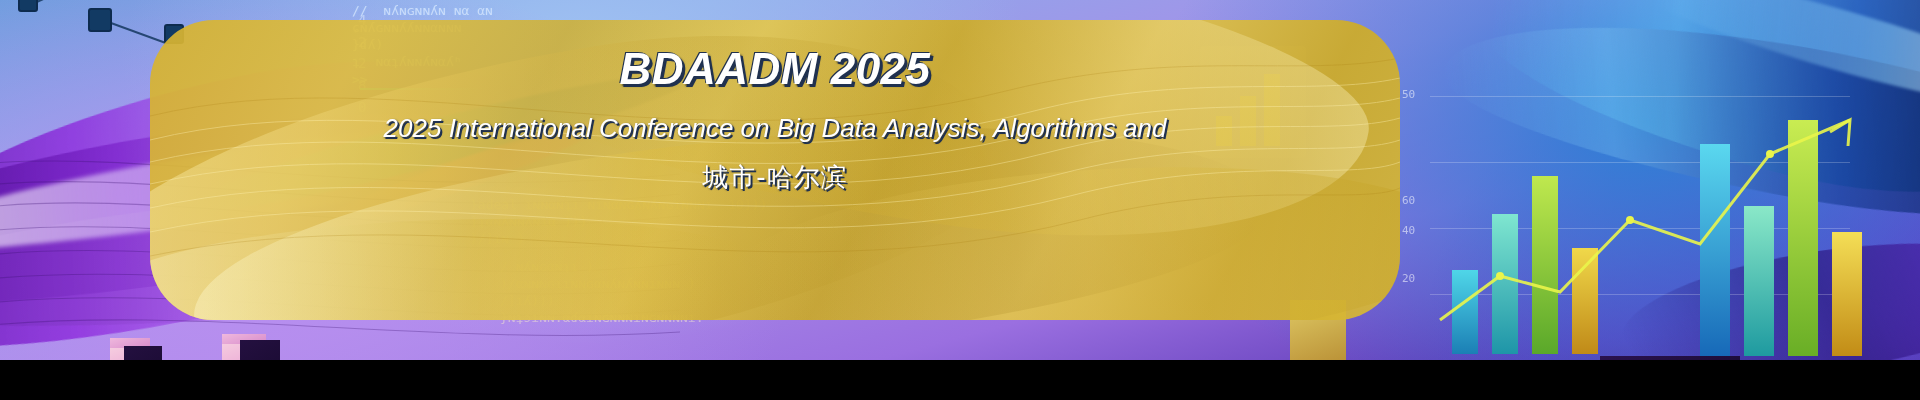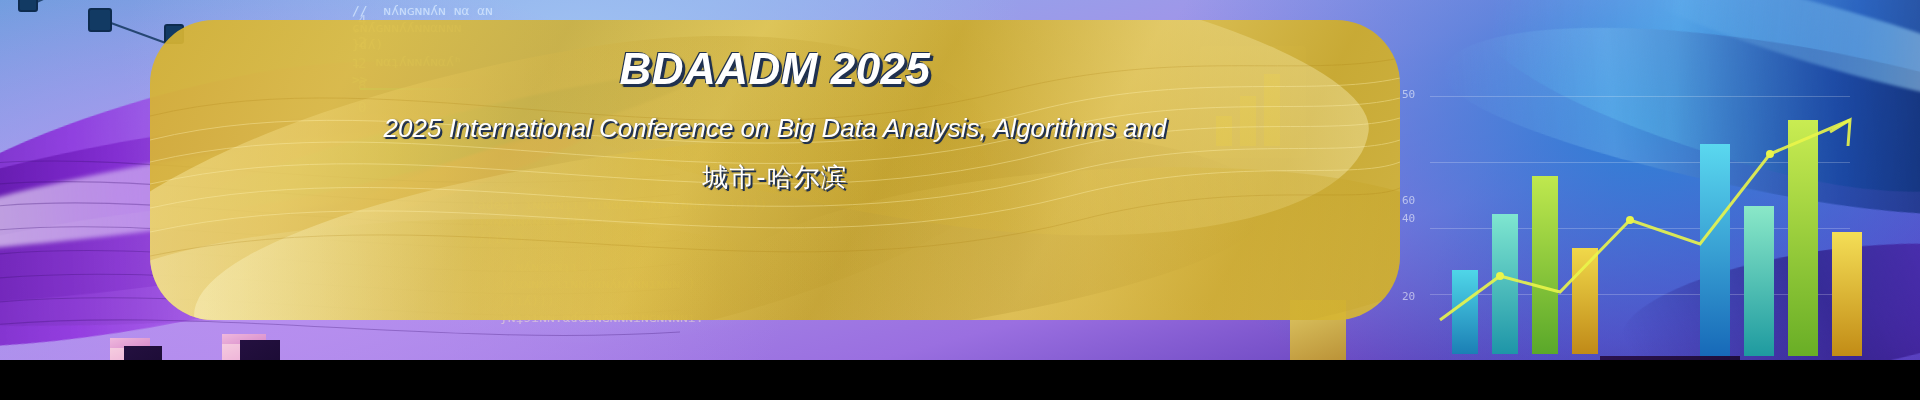--- a/index.html
+++ b/index.html
@@ -220,22 +220,22 @@
     <div class="face-f" style="left:18px;top:6px;width:40px;height:48px;"></div>
   </div>
 
   <div class="gridline" style="left:1430px;top:96px;width:420px;"></div>
   <div class="gridline" style="left:1430px;top:162px;width:420px;"></div>
   <div class="gridline" style="left:1430px;top:228px;width:420px;"></div>
   <div class="gridline" style="left:1430px;top:294px;width:420px;"></div>
 
   <div class="axlabel" style="left:1402px;top:88px;">50</div>
   <div class="axlabel" style="left:1402px;top:155px;margin-top:39px;">60</div>
-  <div class="axlabel" style="left:1402px;top:212px;">40</div>
-  <div class="axlabel" style="left:1402px;top:290px;">20</div>
+  <div class="axlabel" style="left:1402px;top:224px;">40</div>
+  <div class="axlabel" style="left:1402px;top:272px;">20</div>
 
   <div class="bar" style="left:1452px;top:270px;width:26px;height:84px; background:linear-gradient(180deg,#4fd6e8,#1b7fb5);"></div>
   <div class="bar" style="left:1492px;top:214px;width:26px;height:140px;background:linear-gradient(180deg,#7fe6d0,#1e95a8);"></div>
   <div class="bar" style="left:1532px;top:176px;width:26px;height:178px;background:linear-gradient(180deg,#bfe84e,#5aa82a);"></div>
   <div class="bar" style="left:1572px;top:248px;width:26px;height:106px;background:linear-gradient(180deg,#f0d84a,#c08a18);"></div>
   <div class="bar" style="left:1700px;top:144px;width:30px;height:212px;background:linear-gradient(180deg,#5ad8ef,#1769b8);"></div>
   <div class="bar" style="left:1744px;top:206px;width:30px;height:150px;background:linear-gradient(180deg,#8ae8c8,#1e9aa0);"></div>
   <div class="bar" style="left:1788px;top:120px;width:30px;height:236px;background:linear-gradient(180deg,#c9ec52,#69ae26);"></div>
   <div class="bar" style="left:1832px;top:232px;width:30px;height:124px;background:linear-gradient(180deg,#f4de56,#c28c16);"></div>
 

